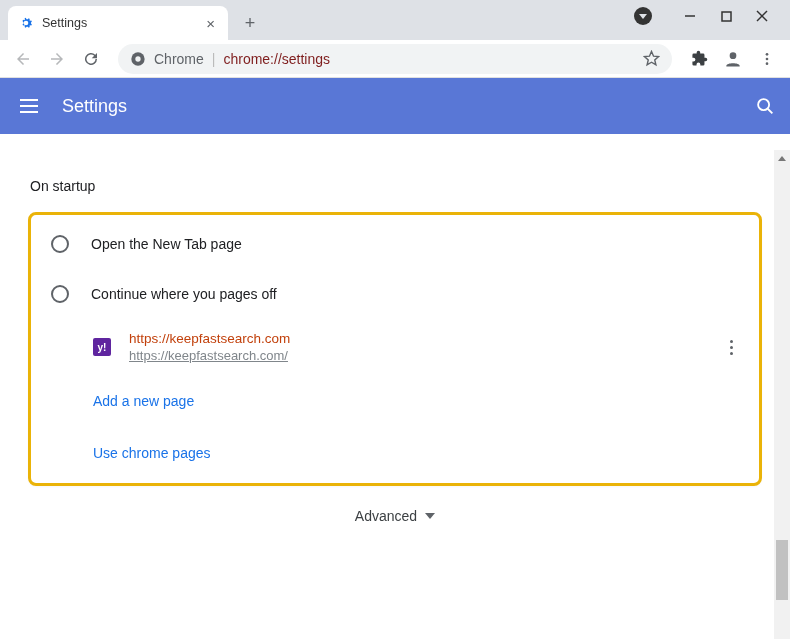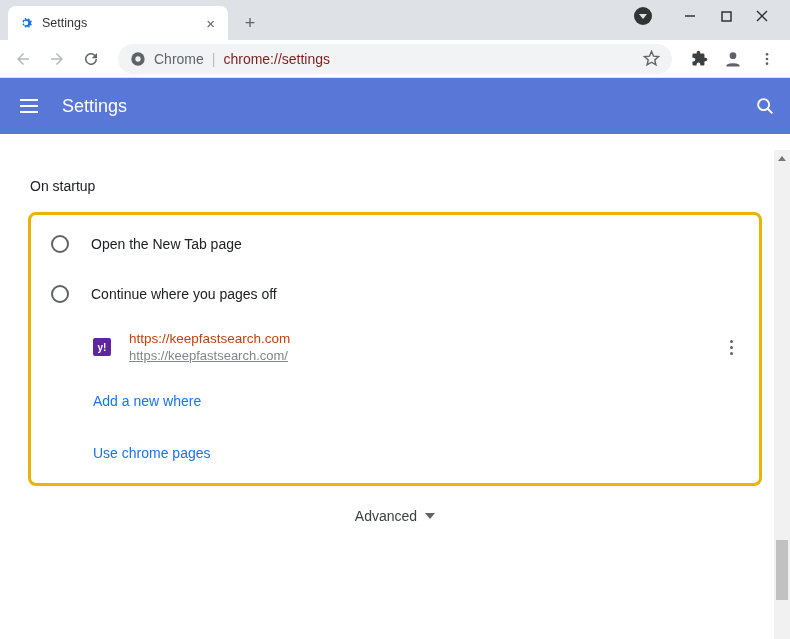--- a/index.html
+++ b/index.html
@@ -180,21 +180,21 @@
           <div class="t">https://keepfastsearch.com</div>
           <div class="u">https://keepfastsearch.com/</div>
         </div>
         <div class="kebab">
             <span></span>
             <span></span>
             <span></span>
           </div>
       </div>
 
-      <div class="link-row">Add a new where</div>
+      <div class="link-row">Add a new page</div>
       <div class="link-row">Use chrome pages</div>
     </div>
 
     <div class="advanced">
       <span>Advanced</span>
       <span class="caret-down"></span>
     </div>
   </div>
 
   <div class="vscroll">

